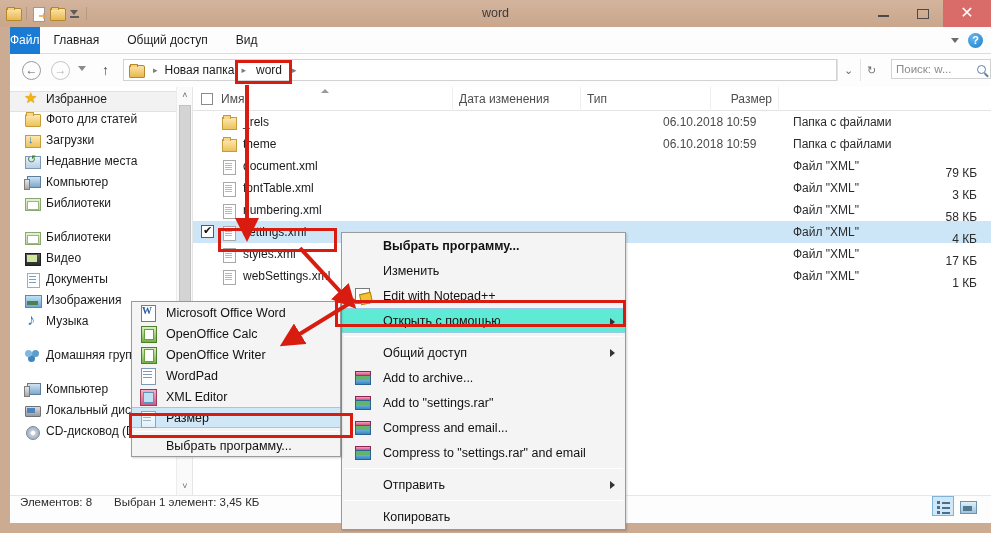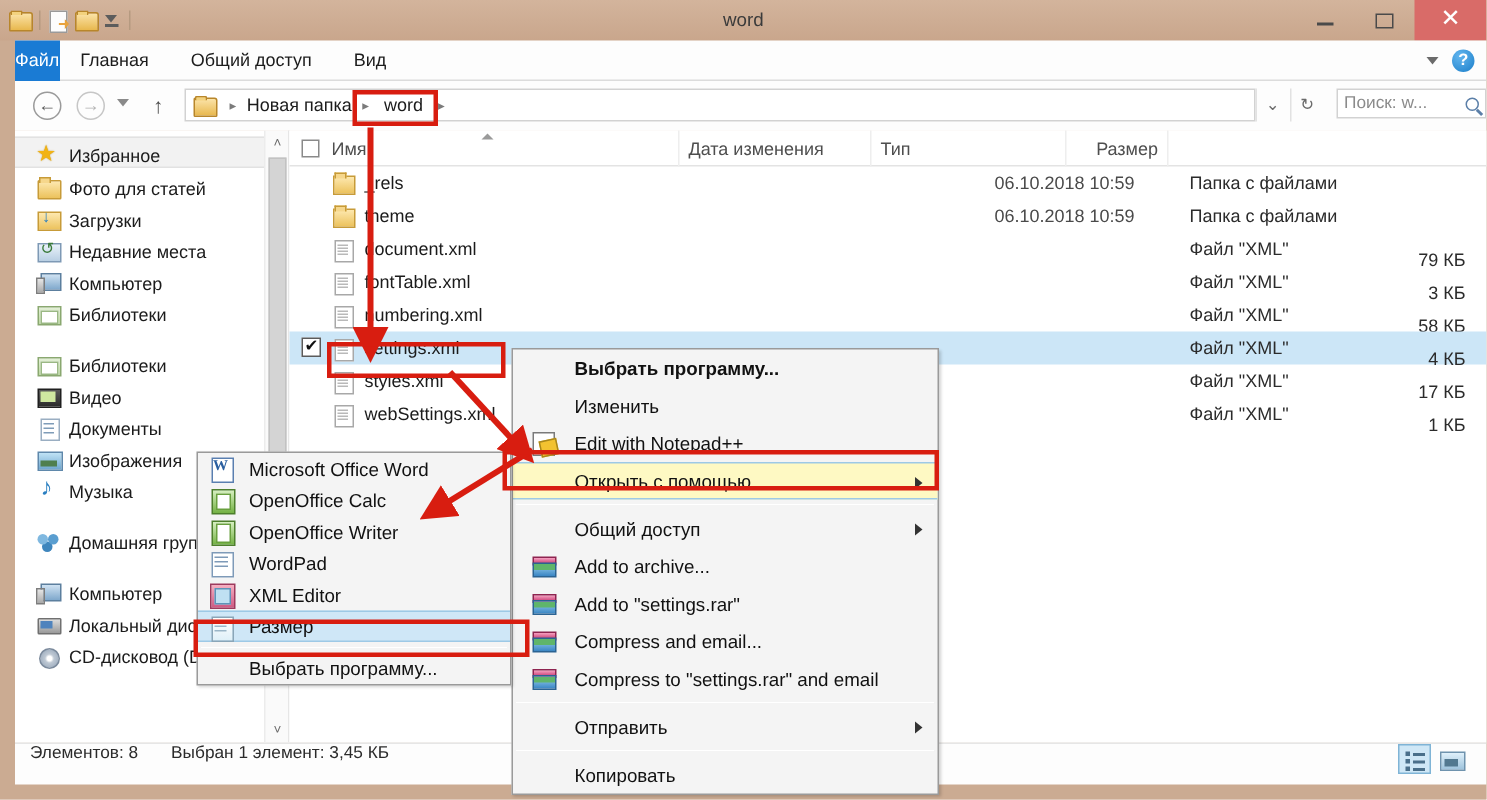--- a/index.html
+++ b/index.html
@@ -147,21 +147,21 @@
   .content{
     position:absolute; left:10px; top:87px; width:981px; height:408px;
     background:#fff; display:flex;
   }
   .navpane{
     width:183px; height:408px; background:#fff; position:relative;
     border-right:1px solid #e6e6e6; overflow:hidden;
   }
   .tree{ padding-top:4px; }
   .tnode{
-    height:21px; display:flex; align-items:flex-end; font-size:12px; color:#1b1b1b;
+    height:21px; display:flex; align-items:flex-start; font-size:12px; color:#1b1b1b;
     padding-left:14px; white-space:nowrap;
   }
   .tnode.root{ padding-left:14px; }
   .tnode.child{ }
   .tnode.sel{
     background:#f2f2f2; border:1px solid #e2e2e2; border-left:none; border-right:none;
     margin-right:2px;
   }
   .tnode .tico{ width:17px; height:15px; margin-right:5px; flex:0 0 auto; position:relative; }
   .tgap{ height:13px; }
@@ -364,21 +364,21 @@
   .ctxmenu{
     position:absolute; background:#f4f4f4; border:1px solid #9a9a9a;
     font-size:12.5px; color:#111; z-index:40; box-shadow:1px 1px 2px rgba(0,0,0,.18);
   }
   .ctx-main{ left:341px; top:232px; width:285px; }
   .mi{
     height:25px; display:flex; align-items:center; padding-left:41px; position:relative;
     white-space:nowrap;
   }
   .mi.bold{ font-weight:bold; }
-  .mi.hl{ background:#fef9c3; border-top:1px solid #9dc9e6; border-bottom:1px solid #9dc9e6; }
+  .mi.hl{ background:#5eead4; border-top:1px solid #9dc9e6; border-bottom:1px solid #9dc9e6; }
   .mi .sub{
     position:absolute; right:10px; top:9px; width:0;height:0;
     border-top:4px solid transparent;border-bottom:4px solid transparent;border-left:5px solid #333;
   }
   .mi .mico{ position:absolute; left:12px; top:4px; width:17px;height:16px; }
   .msep{ height:1px; background:#dcdcdc; margin:3px 2px 3px 2px; border-top:1px solid #fff; }
   .ico-npp::before{
     content:""; position:absolute; left:1px; top:1px; width:13px;height:14px;
     background:#fff; border:1px solid #7a7a7a;
   }

